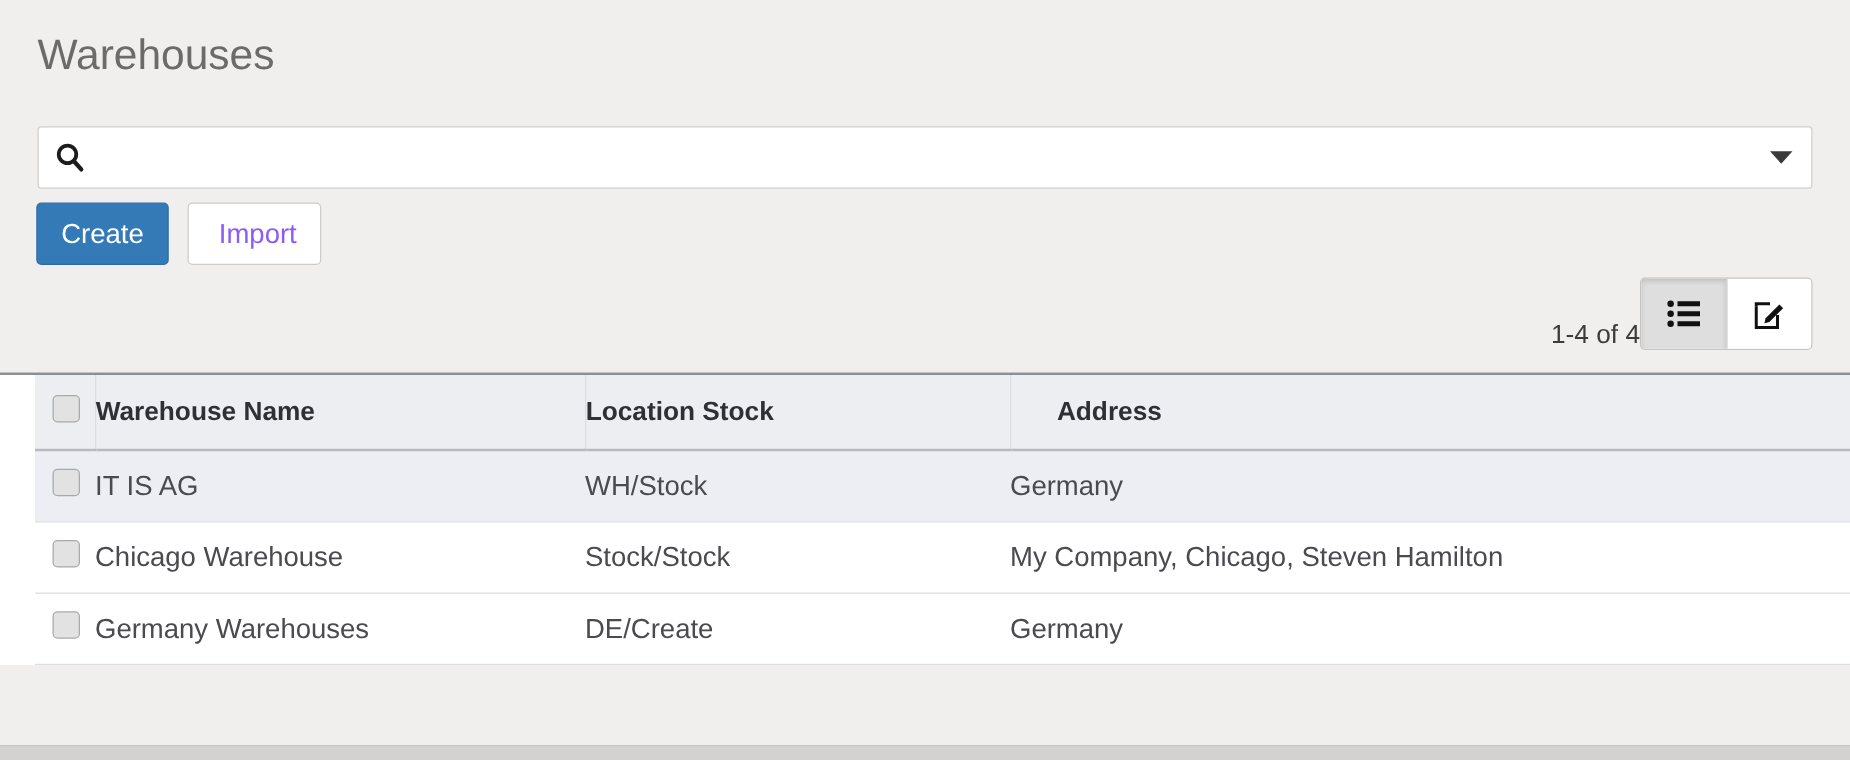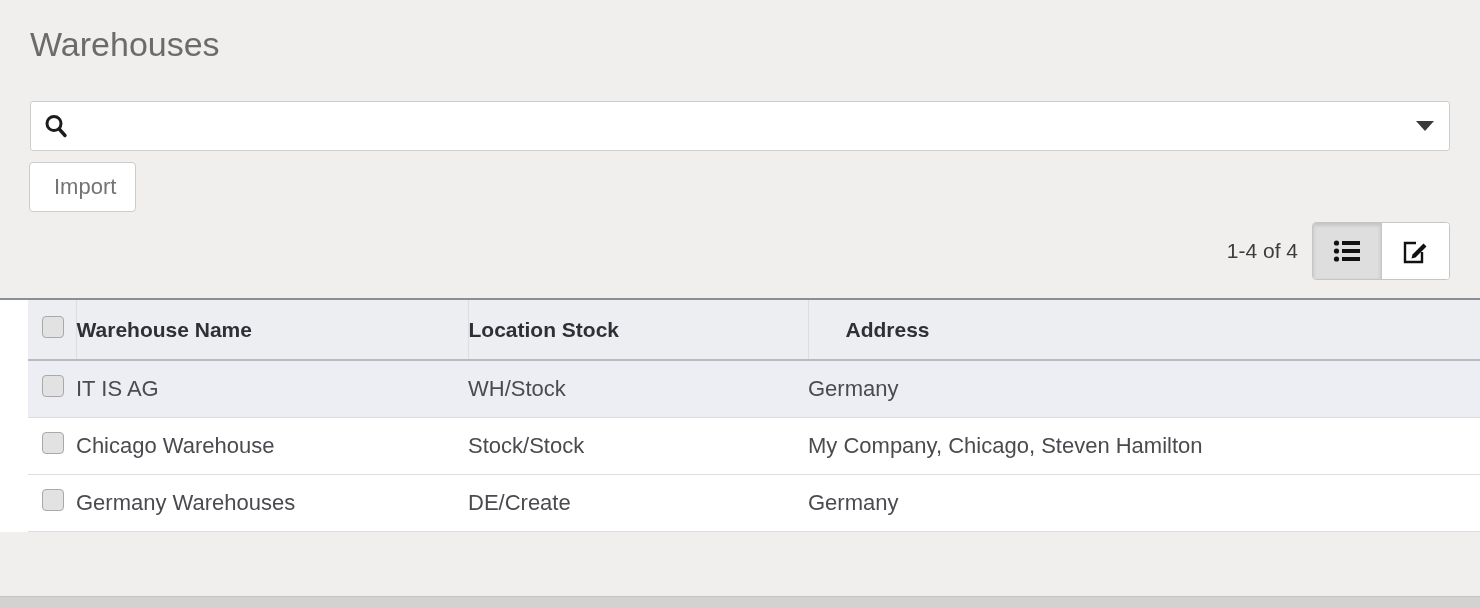--- a/index.html
+++ b/index.html
@@ -111,32 +111,31 @@
     white-space: nowrap;
   }
   .btn-primary {
     background: #337ab7;
     border: 1px solid #2e6da4;
     color: #ffffff;
   }
   .btn-default {
     background: #ffffff;
     border: 1px solid #cccccc;
-    color: #737373;
+    color: #8b5cf6;
     padding-left: 24px;
   }
 
   
   .pager-row {
     position: absolute;
     right: 30px;
     top: 222px;
     display: flex;
-    align-items: center;
-    gap: 14px;
+    align-items: flex-end;
   }
   .pager-text {
     font-size: 21px;
     color: #3c3c3c;
     white-space: nowrap;
   }
   .view-switcher {
     display: flex;
     border: 1px solid #c5c5c5;
     border-radius: 4px;
@@ -259,20 +258,21 @@
     </span>
     <span class="search-input-wrap">
       <input class="search-input" type="text" autocomplete="off" placeholder="" style="">
     </span>
     <span class="caret-box">
       <span class="caret-down"></span>
     </span>
   </div>
 
   <div class="btn-row">
+    <button class="btn btn-primary">Create</button>
     <button class="btn btn-default">Import</button>
   </div>
 
   <div class="pager-row">
     <span class="pager-text">1-4 of 4</span>
     <div class="view-switcher">
       <div class="view-btn active">
         <span>
           <svg class="icon-svg" width="28" height="24" viewBox="0 0 28 24" aria-hidden="true">
             <circle cx="3.5" cy="4" r="2.6" fill="#111"></circle>

